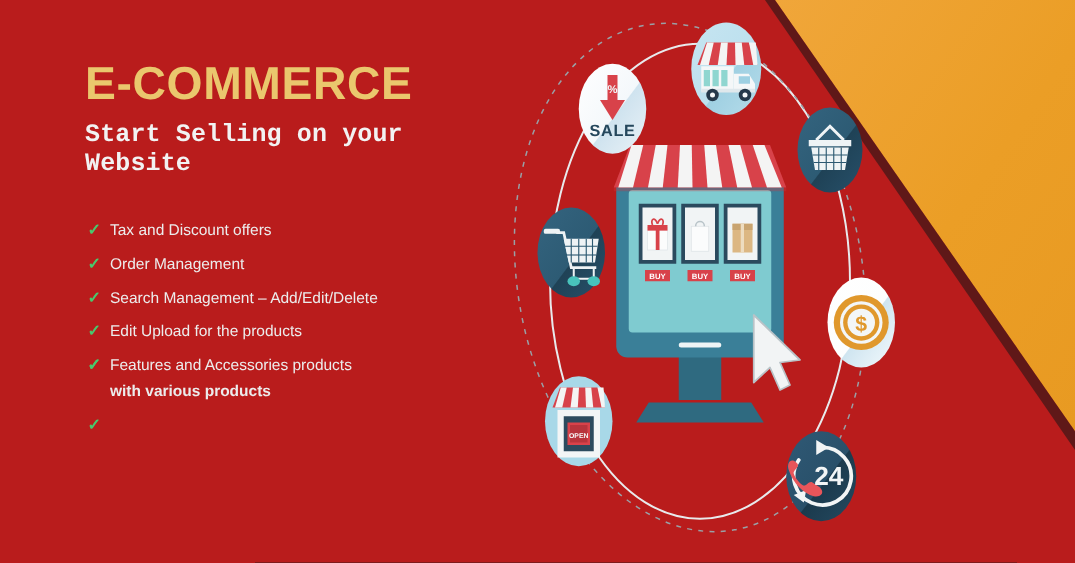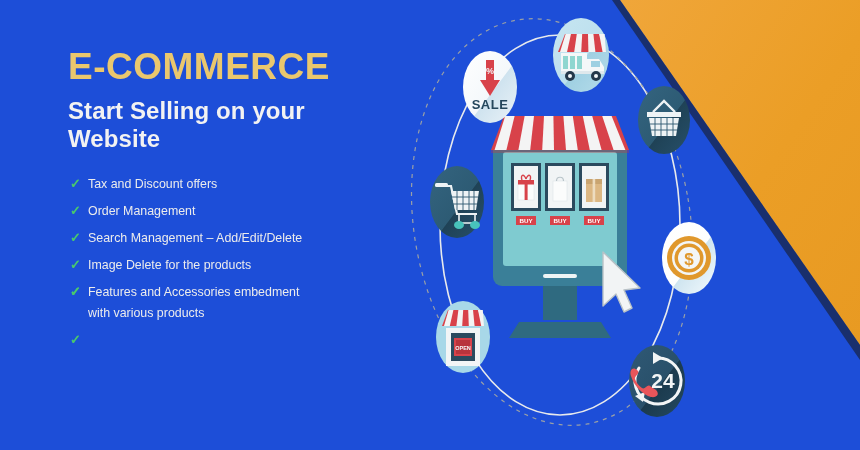--- a/index.html
+++ b/index.html
@@ -5,21 +5,21 @@
   html,body{margin:0;padding:0;}
   body{
     width:860px;height:450px;
     background:#1f1f1f;
     font-family:"Liberation Sans", sans-serif;
     overflow:hidden;
   }
   #banner{
     position:relative;
     width:860px;height:450px;
-    background:#1d4ed8;
+    background:#b91c1c;
     overflow:hidden;
   }
 
   
   .orange-band{
     position:absolute;top:0;left:0;width:860px;height:450px;
     pointer-events:none;
   }
 
   
@@ -29,25 +29,26 @@
   .title{
     font-size:37px;
     font-weight:bold;
     color:#eac76d;
     letter-spacing:0.5px;
     line-height:1.05;
     margin:0 0 10px 0;
     white-space:nowrap;
   }
   .subtitle{
-    font-size:24px;
+    font-size:20px;
     color:#f2f2f2;
     font-weight:600;
     margin:0;
     letter-spacing:0.1px;
+    font-family:Liberation Mono, monospace;
   }
 
   .feature-list{
     position:absolute;left:70px;top:178px;width:340px;
     list-style:none;margin:0;padding:0;
   }
   .feature-list li{
     position:relative;
     color:#ececec;
     font-size:12.4px;
@@ -58,20 +59,21 @@
   }
   .feature-list li .chk{
     position:absolute;left:0;top:-1px;
     color:#49c96d;
     font-size:13px;
     font-weight:bold;
   }
   .feature-list li.cont{
     padding-left:18px;
     margin-top:-6px;
+    font-weight:bold;
   }
 
   
   .illus{
     position:absolute;left:395px;top:0;width:330px;height:450px;
   }
   .illus svg{display:block;}
 </style>
 </head>
 <body>
@@ -96,23 +98,23 @@
 
   <div class="left-col">
     <h1 class="title">E-COMMERCE</h1>
     <p class="subtitle">Start Selling on your Website</p>
   </div>
 
   <ul class="feature-list" id="feature-list">
       <li><span class="chk">✓</span><span>Tax and Discount offers</span></li>
       <li><span class="chk">✓</span><span>Order Management</span></li>
       <li><span class="chk">✓</span><span>Search Management – Add/Edit/Delete</span></li>
-      <li><span class="chk">✓</span><span>Image Delete for the products</span></li>
+      <li><span class="chk">✓</span><span>Edit Upload for the products</span></li>
       <li><span class="chk">✓</span></li>
-      <li><span class="chk">✓</span><span>Features and Accessories embedment</span></li>
+      <li><span class="chk">✓</span><span>Features and Accessories products</span></li>
       <li class="cont"><span>with various products</span></li>
       <li><span class="chk">✓</span></li>
     </ul>
 
   <div class="illus">
   <svg viewBox="0 0 330 450" width="330" height="450">
     <defs>
       <linearGradient id="ovLight" x1="0" y1="0" x2="1" y2="1">
         <stop offset="0%" stop-color="#ffffff"></stop>
         <stop offset="55%" stop-color="#f4f8fb"></stop>

